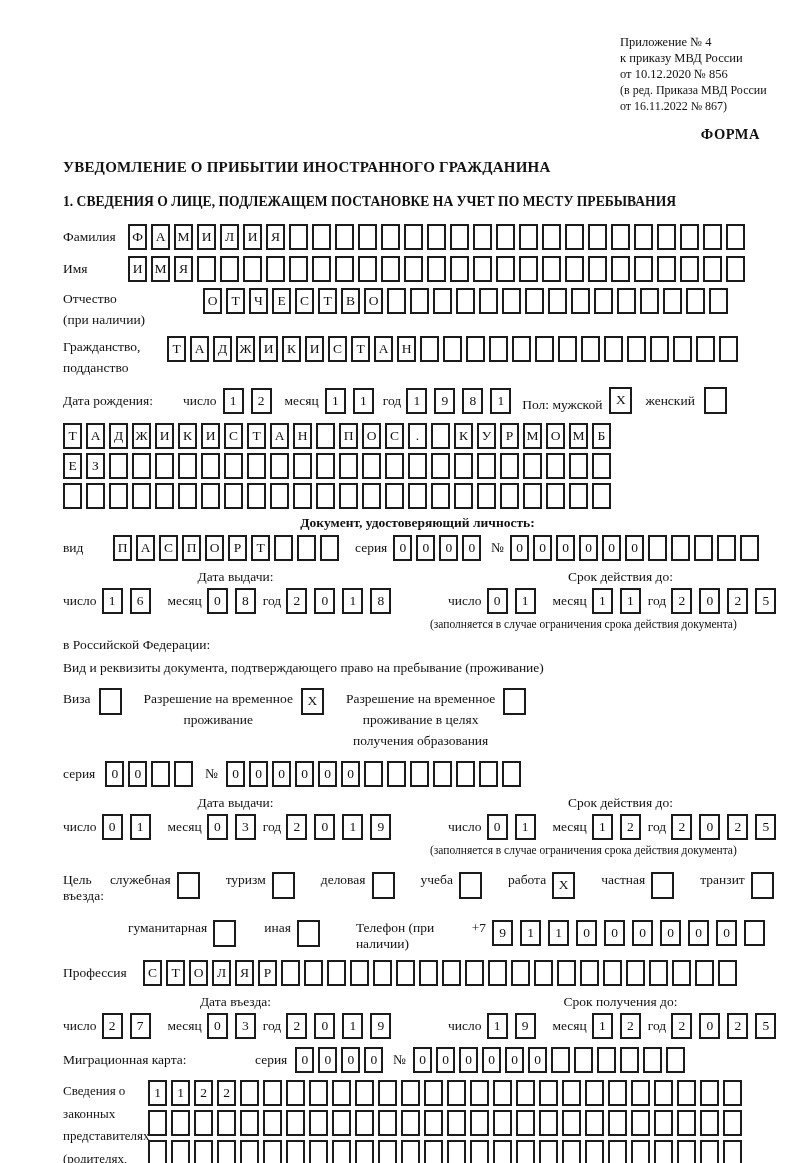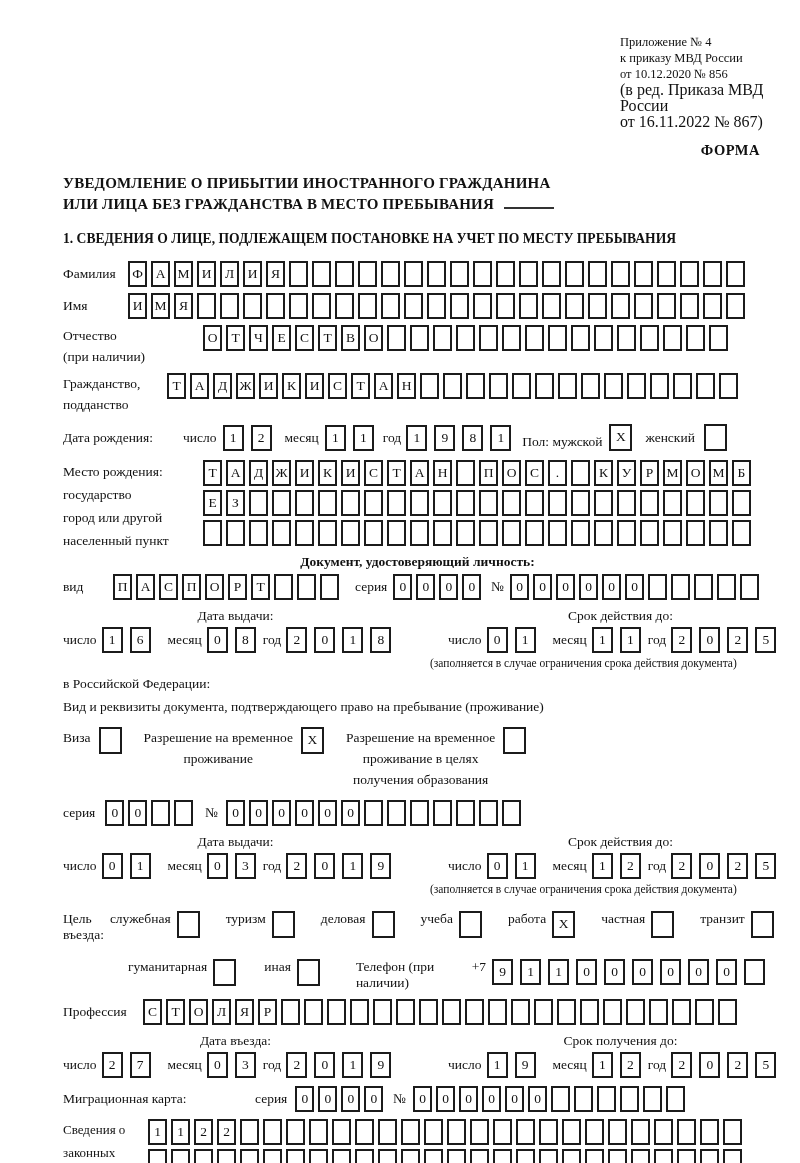--- a/index.html
+++ b/index.html
@@ -4,21 +4,21 @@
 <style>
   html,body{margin:0;padding:0;background:#fff;}
   body{
     width:800px;height:1163px;overflow:hidden;
     font-family:"Liberation Serif","DejaVu Serif",serif;
     color:#111;
   }
   .page{padding:34px 28px 0 63px;}
   
   .hdr{margin-left:557px;font-size:12.5px;line-height:16px;}
-  .hdr .sm{font-size:16px;}
+  .hdr .sm{font-size:12px;}
   .forma{ text-align:right;margin:12px 12px 0 0;font-weight:bold;font-size:14.5px;letter-spacing:.5px;}
   
   .title{margin-top:14px;font-weight:bold;font-size:15px;line-height:21px;letter-spacing:.2px;}
   .uline{display:inline-block;width:50px;border-bottom:2px solid #333;margin-left:10px;vertical-align:baseline;}
   .sect{margin-top:16px;font-weight:bold;font-size:13.6px;}
   
   .frow{display:flex;align-items:center;margin-top:6px;font-size:13.5px;}
   .frow.top{align-items:flex-start;}
   .lbl{flex:none;}
   .lblcol{flex:none;line-height:21px;}
@@ -61,23 +61,20 @@
     <div>Приложение № 4</div>
     <div>к приказу МВД России</div>
     <div>от 10.12.2020 № 856</div>
     <div class="sm">(в ред. Приказа МВД России</div>
     <div class="sm">от 16.11.2022 № 867)</div>
   </div>
   <div class="forma">ФОРМА</div>
 
   <div class="title">
     <div>УВЕДОМЛЕНИЕ О ПРИБЫТИИ ИНОСТРАННОГО ГРАЖДАНИНА</div>
-    <div>
-      <span>ИЛИ ЛИЦА БЕЗ ГРАЖДАНСТВА В МЕСТО ПРЕБЫВАНИЯ</span><span class="uline"></span>
-    </div>
   </div>
 
   <div class="sect">1. СВЕДЕНИЯ О ЛИЦЕ, ПОДЛЕЖАЩЕМ ПОСТАНОВКЕ НА УЧЕТ ПО МЕСТУ ПРЕБЫВАНИЯ</div>
 
   <div class="frow" style="margin-top:14px">
     <span class="lbl" style="width:65px">Фамилия</span>
     <span class="boxes">
         <span class="cbox">Ф</span>
         <span class="cbox">А</span>
         <span class="cbox">М</span>
@@ -230,26 +227,20 @@
     <span class="boxes chk">
         <span class="cbox">X</span>
       </span>
     <span class="lbl" style="margin:0 9px 0 13px">женский</span>
     <span class="boxes chk">
         <span class="cbox"></span>
       </span>
   </div>
 
   <div class="frow top" style="margin-top:9px">
-    <span class="lblcol" style="width:140px;line-height:23px">
-      <span>Место рождения:</span><br>
-      <span>государство</span><br>
-      <span>город или другой</span><br>
-      <span>населенный пункт</span>
-    </span>
     <span class="rowstack">
       <span class="boxes">
           <span class="cbox">Т</span>
           <span class="cbox">А</span>
           <span class="cbox">Д</span>
           <span class="cbox">Ж</span>
           <span class="cbox">И</span>
           <span class="cbox">К</span>
           <span class="cbox">И</span>
           <span class="cbox">С</span>

